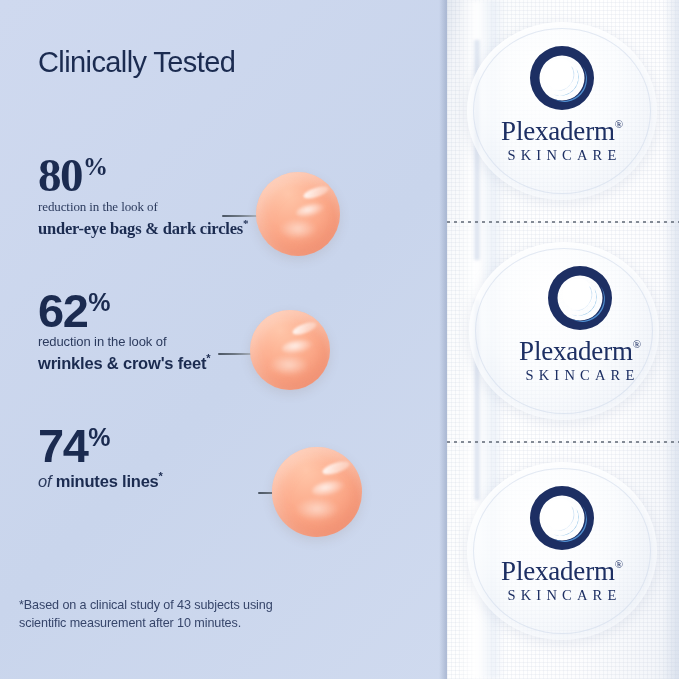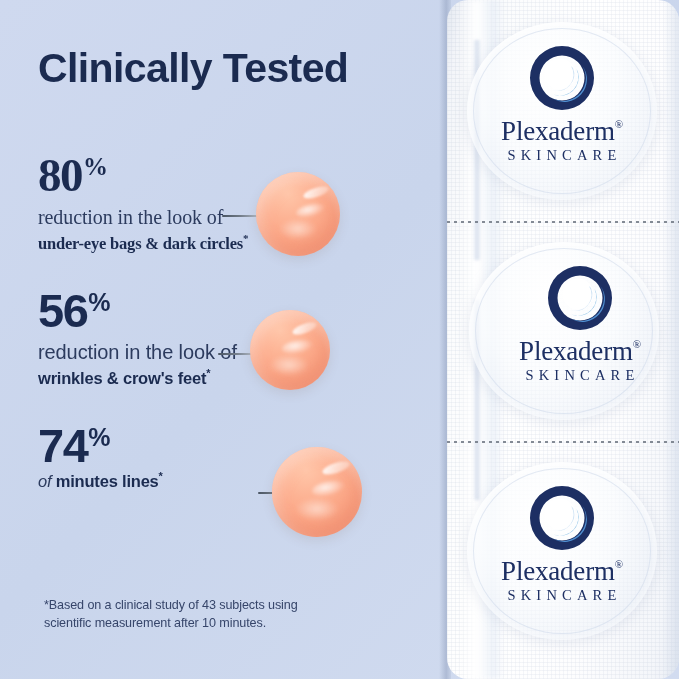--- a/index.html
+++ b/index.html
@@ -9,55 +9,55 @@
     background:#ccd8ee;
   }
   #stage{position:relative;width:679px;height:679px;overflow:hidden;
     background:linear-gradient(135deg,#cfd9ef 0%,#c9d5ec 45%,#d2dcf0 100%);}
 
   
   .left-panel{position:absolute;left:0;top:0;width:452px;height:679px;}
 
   .headline{
     position:absolute;left:38px;top:48px;
-    font-size:41px;line-height:1;
+    font-size:29px;line-height:1;
     letter-spacing:-0.6px;
     color:#1b2b50;
-    font-weight:700;
+    font-weight:400;
   }
 
   .stat{position:absolute;left:38px;}
   .stat-1{top:152px;font-family:Liberation Serif, serif;}
   .stat-2{top:287px;}
   .stat-3{top:422px;}
 
   .stat-num{
     font-size:47px;font-weight:700;color:#1b2b50;
     letter-spacing:-1.5px;line-height:1;
     display:inline-block;
   }
   .stat-pct{
     font-size:25px;font-weight:700;color:#1b2b50;
     letter-spacing:-0.5px;
     display:inline-block;vertical-align:top;
     margin-left:1px;margin-top:1px;
   }
   .stat-line1{
-    font-size:20px;color:#2c3b5e;font-weight:400;
-    letter-spacing:-0.1px;margin-top:6px;line-height:1.28;
+    font-size:13px;color:#2c3b5e;font-weight:400;
+    letter-spacing:-0.1px;line-height:1.28;
   }
   .stat-line2{
     font-size:16.5px;color:#1b2b50;font-weight:700;
     letter-spacing:-0.2px;line-height:1.28;
   }
   .stat-line2 .light{font-weight:400;color:#2c3b5e;font-style:italic;}
   .sup{font-size:11px;vertical-align:super;}
 
   .footnote{
-    position:absolute;left:44px;top:597px;width:300px;
+    position:absolute;left:19px;top:597px;width:300px;
     font-size:12.6px;line-height:1.42;color:#36456a;letter-spacing:-0.1px;
   }
 
   
   .leader{position:absolute;height:10px;}
   .leader .bar{
     position:absolute;left:0;top:4px;height:2.2px;width:100%;
     background:linear-gradient(90deg,#4a5563 0%,#6e7884 22%,#c9d2e0 55%,#eef2f8 72%,#9aa3b2 92%,#7d8694 100%);
     border-radius:2px;
   }
@@ -102,21 +102,20 @@
 
   .drop-1{left:256px;top:172px;width:84px;height:84px;}
   .drop-2{left:250px;top:310px;width:80px;height:80px;}
   .drop-3{left:272px;top:447px;width:90px;height:90px;}
 
   
   .sachet{
     position:absolute;left:447px;top:0;width:232px;height:679px;
     background:linear-gradient(100deg,#e3e8f0 0%,#f3f5f9 5%,#fbfcfd 16%,#ffffff 42%,#fdfdfe 70%,#f4f6fa 92%,#e9edf4 100%);
     overflow:hidden;
-    border-radius:21px;
   }
   .sachet-shadow{
     position:absolute;left:439px;top:0;width:12px;height:679px;
     background:linear-gradient(90deg,rgba(140,155,185,0) 0%,rgba(128,144,176,.42) 60%,rgba(150,165,192,.18) 100%);
   }
   .weave{
     position:absolute;inset:0;opacity:.5;
     background-image:
       repeating-linear-gradient(0deg,rgba(176,188,208,.30) 0 1px,rgba(255,255,255,0) 1px 4px),
       repeating-linear-gradient(90deg,rgba(176,188,208,.26) 0 1px,rgba(255,255,255,0) 1px 4px);
@@ -193,21 +192,21 @@
     <div class="stat stat-1">
       <div>
         <span class="stat-num">80</span><span class="stat-pct">%</span>
       </div>
       <div class="stat-line1">reduction in the look of</div>
       <div class="stat-line2"><span>under-eye bags &amp; dark circles</span><span class="sup">*</span></div>
     </div>
 
     <div class="stat stat-2">
       <div>
-        <span class="stat-num">56</span><span class="stat-pct">%</span>
+        <span class="stat-num">62</span><span class="stat-pct">%</span>
       </div>
       <div class="stat-line1">reduction in the look of</div>
       <div class="stat-line2"><span>wrinkles &amp; crow's feet</span><span class="sup">*</span></div>
     </div>
 
     <div class="stat stat-3">
       <div>
         <span class="stat-num">74</span><span class="stat-pct">%</span>
       </div>
       <div class="stat-line2"><span class="light">of </span><span>minutes lines</span><span class="sup">*</span></div>

